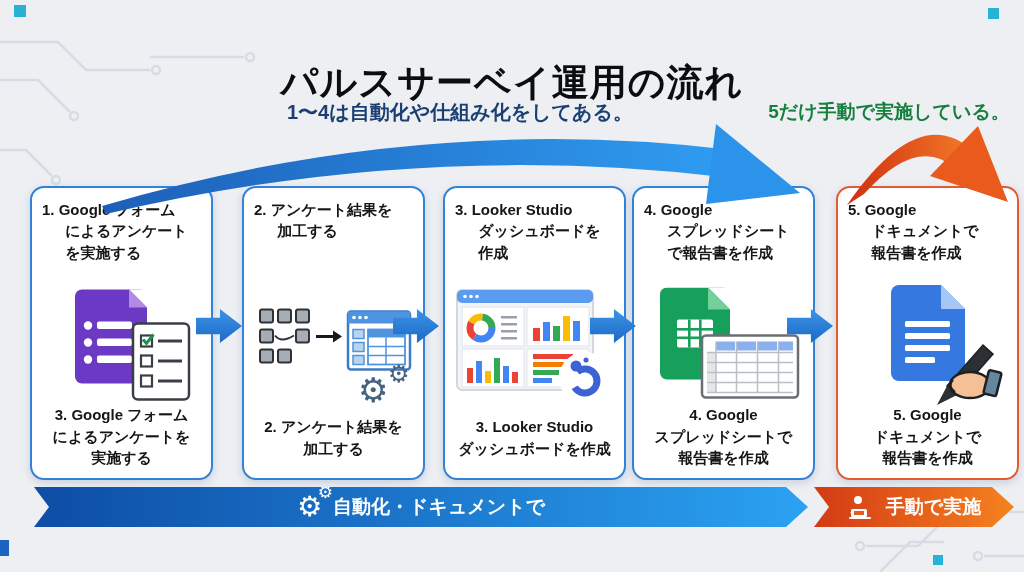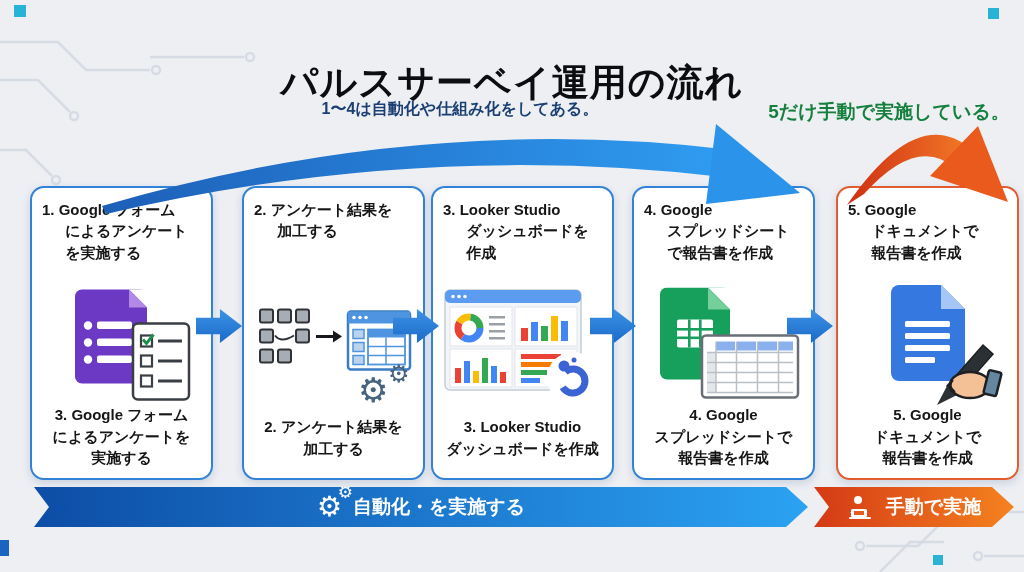--- a/index.html
+++ b/index.html
@@ -2,21 +2,21 @@
 <html><head>
 <meta charset="utf-8">
 <style>
   html,body{margin:0;padding:0;background:#dfe3e9;}
   .stage{position:relative;width:1024px;height:572px;background:#edeff3;overflow:hidden;
          font-family:"Liberation Sans","DejaVu Sans",sans-serif;color:#161616;}
   .abs{position:absolute;}
   
   .title{top:22px;left:0;width:1024px;text-align:center;font-size:37px;font-weight:800;
          color:#0c0d10;letter-spacing:1px;z-index:3;margin-top:36px;}
-  .annot{top:99px;text-align:center;font-size:16px;font-weight:700;z-index:3;white-space:nowrap;}
+  .annot{top:99px;text-align:center;font-size:20px;font-weight:700;z-index:3;white-space:nowrap;}
   .annot-auto{left:255px;width:410px;color:#1b3f72;}
   .annot-manual{left:758px;width:262px;color:#15803d;font-size:19px;}
   
   .card{top:186px;width:183px;height:294px;background:#fff;border:2.5px solid #3282d8;
         border-radius:14px;box-sizing:border-box;box-shadow:0 3px 9px rgba(40,70,120,.18);
         display:flex;flex-direction:column;padding:11px 10px 9px;z-index:1;}
   .card.manual-card{border-color:#e25b31;}
   .lbl{white-space:pre-line;font-weight:700;}
   .step-top{min-height:88px;font-size:15px;line-height:1.42;padding-left:1.55em;text-indent:-1.55em;}
   .step-icon{height:120px;position:relative;}
@@ -137,21 +137,21 @@
         <rect x="114" y="40" width="37" height="8" fill="#4e94e0"></rect>
         <path d="M114 57 H151 M114 66 H151 M132 48 V75" stroke="#4e94e0" stroke-width="1.5"></path>
         <text x="104" y="112" font-size="34" fill="#46637f" font-family="DejaVu Sans">⚙</text>
         <text x="134" y="92" font-size="24" fill="#46637f" font-family="DejaVu Sans">⚙</text>
       </svg>
     </div>
     <div class="lbl step-bottom">2. アンケート結果を
 加工する</div>
   </div>
 
-  <div class="abs card" style="left:431px">
+  <div class="abs card" style="left:443px">
     <div class="lbl step-top">3. Looker Studio
 ダッシュボードを
 作成</div>
     <div class="step-icon">
       <svg width="160" height="122" viewBox="0 0 160 122">
         <rect x="2" y="4" width="136" height="100" rx="5" fill="#f2f5f9" stroke="#c6cdd6" stroke-width="1.5"></rect>
         <rect x="2" y="4" width="136" height="13" rx="5" fill="#5b9bf0"></rect>
         <circle cx="10" cy="10.5" r="1.8" fill="#fff"></circle>
           <circle cx="16" cy="10.5" r="1.8" fill="#fff"></circle>
           <circle cx="22" cy="10.5" r="1.8" fill="#fff"></circle>
@@ -288,21 +288,21 @@
       <path d="M847 205 Q 918 102 972 150 L 955 168 Q 917 135 864 194 Z" fill="url(#gRed)"></path>
       <path d="M1008 202 L978 126 L930 176 Z" fill="#ea5a1d"></path>
     </g>
   </svg>
 
   <div class="abs banner banner-auto">
     <span class="gears">
       <span class="gear-big">⚙</span>
       <span class="gear-small">⚙</span>
     </span>
-    <span>自動化・を実施する</span>
+    <span>自動化・ドキュメントで</span>
   </div>
   <div class="abs banner banner-manual">
     <svg width="28" height="24" viewBox="0 0 28 24">
       <circle cx="11" cy="5" r="4" fill="#ffffff"></circle>
       <path d="M3 18 Q11 10 19 18 Z" fill="#ffffff"></path>
       <rect x="4" y="14" width="16" height="8" rx="1.5" fill="#ffffff"></rect>
       <rect x="7" y="16" width="10" height="4" fill="#e65c1f"></rect>
       <rect x="2" y="22" width="22" height="2" rx="1" fill="#ffffff"></rect>
     </svg>
     <span>手動で実施</span>

